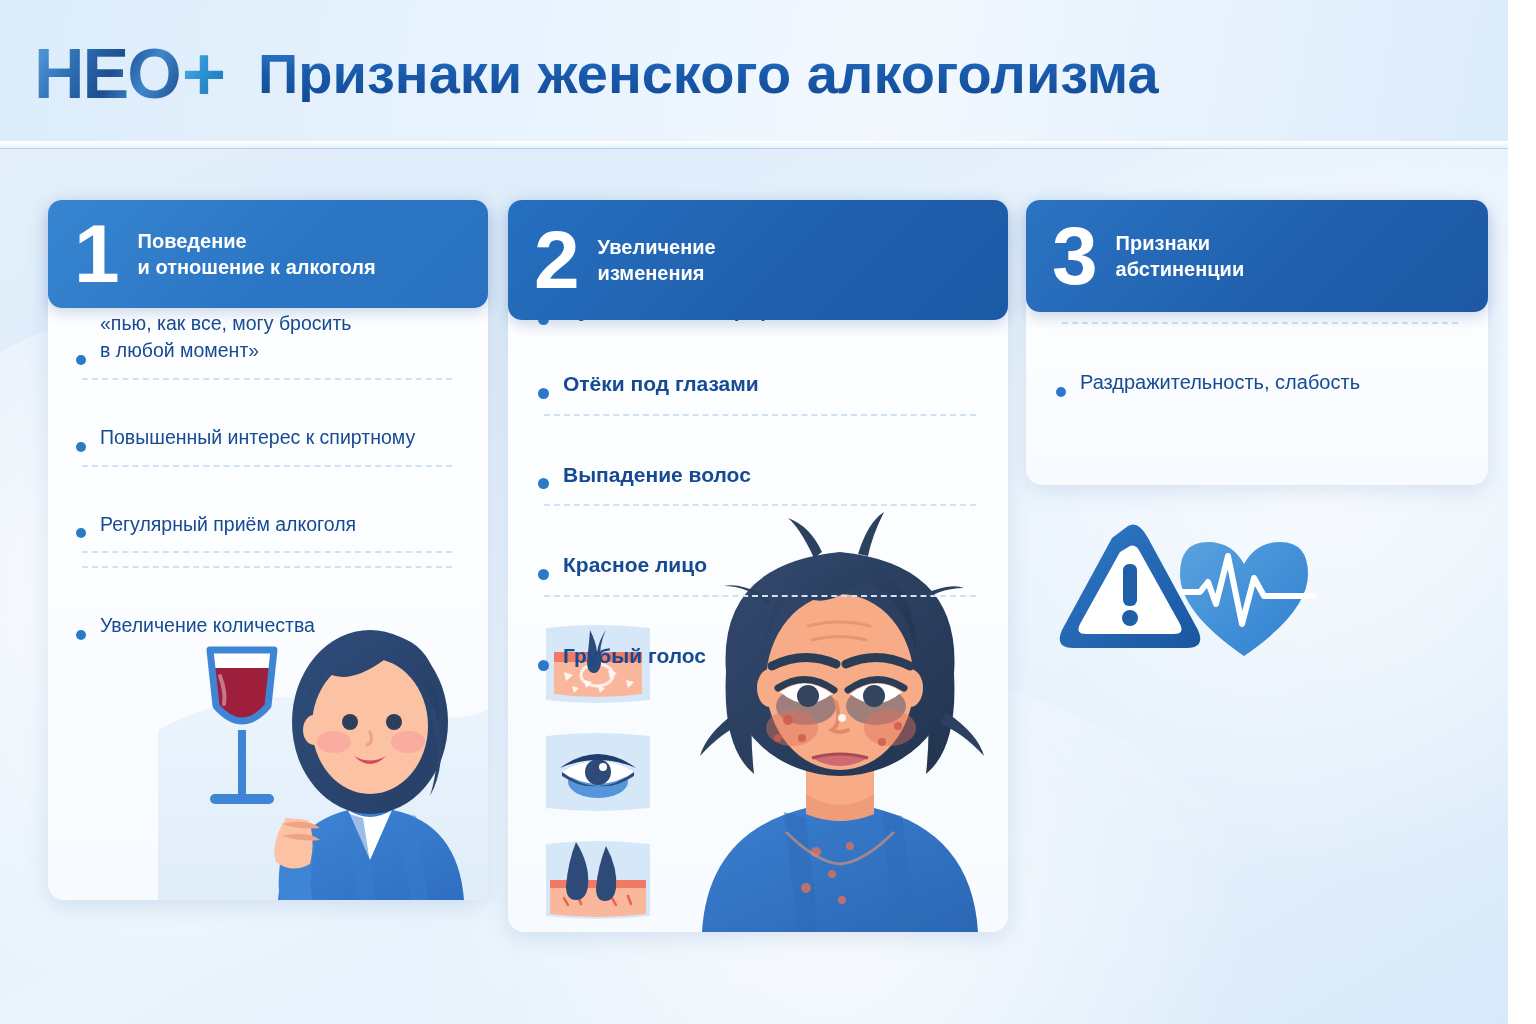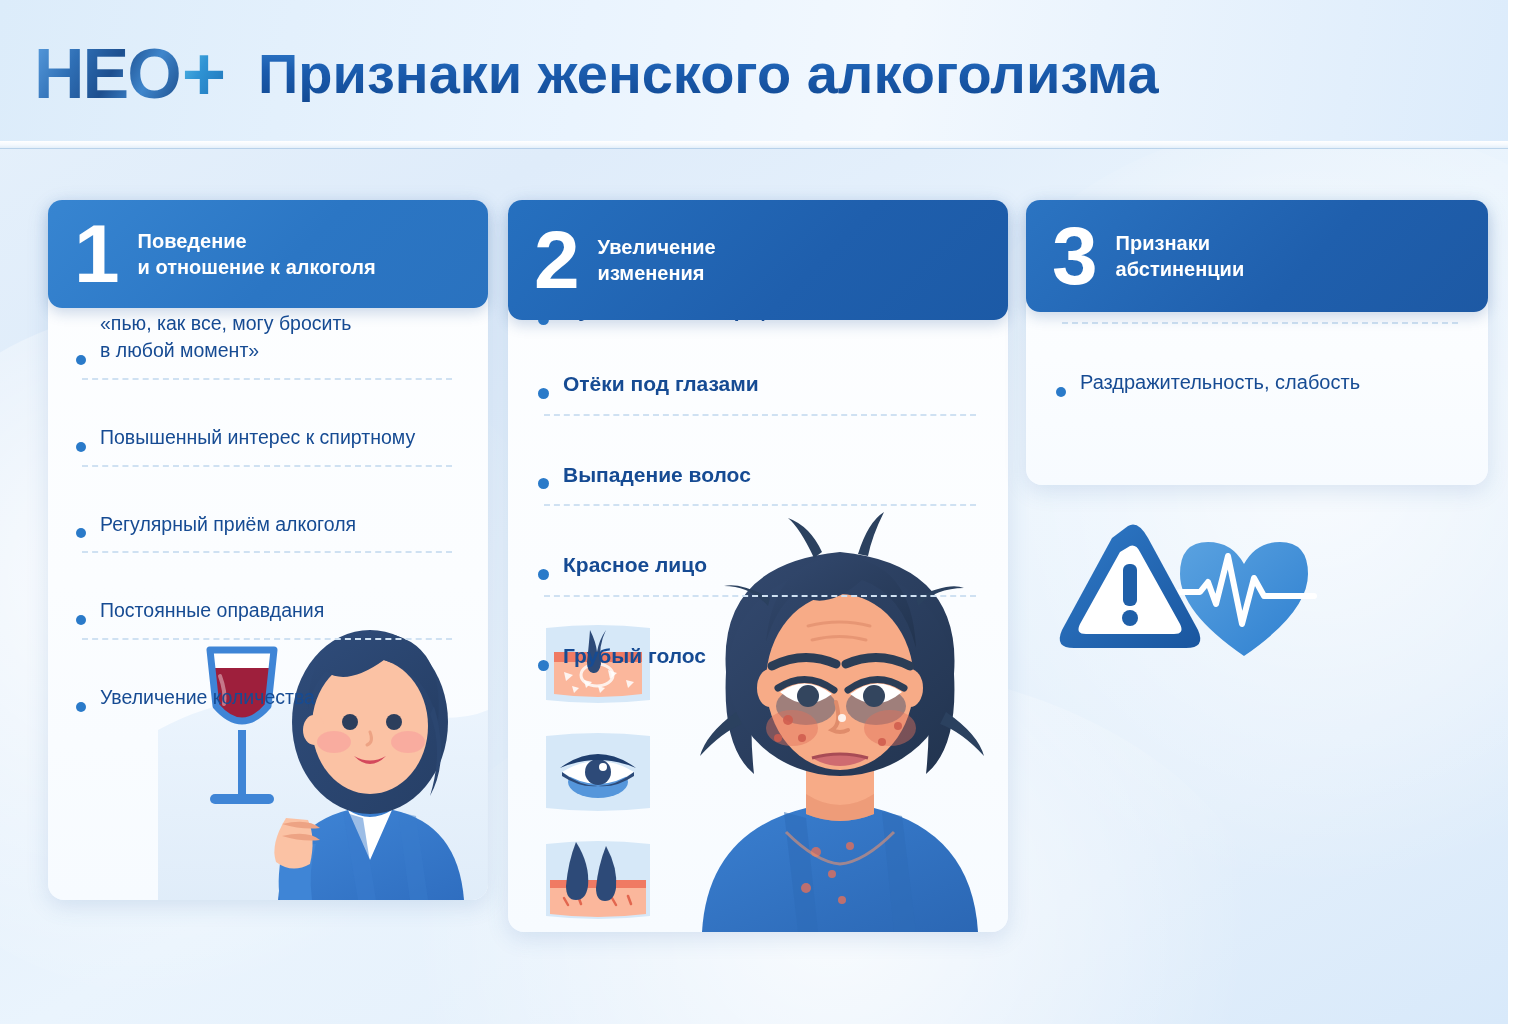--- a/index.html
+++ b/index.html
@@ -205,24 +205,20 @@
         <div class="li">
           <span class="dot"></span>
           <span class="txt">Повышенный интерес к спиртному</span>
         </div>
         <div class="sep"></div>
         <div class="li">
           <span class="dot"></span>
           <span class="txt">Регулярный приём алкоголя</span>
         </div>
         <div class="sep"></div>
-        <div class="li">
-          <span class="dot"></span>
-          <span class="txt">Постоянные оправдания</span>
-        </div>
         <div class="sep"></div>
         <div class="li">
           <span class="dot"></span>
           <span class="txt">Увеличение количества</span>
         </div>
       </div>
     </div>
     <div class="card-head">
       <div class="card-num">1</div>
       <div class="card-head-text">

